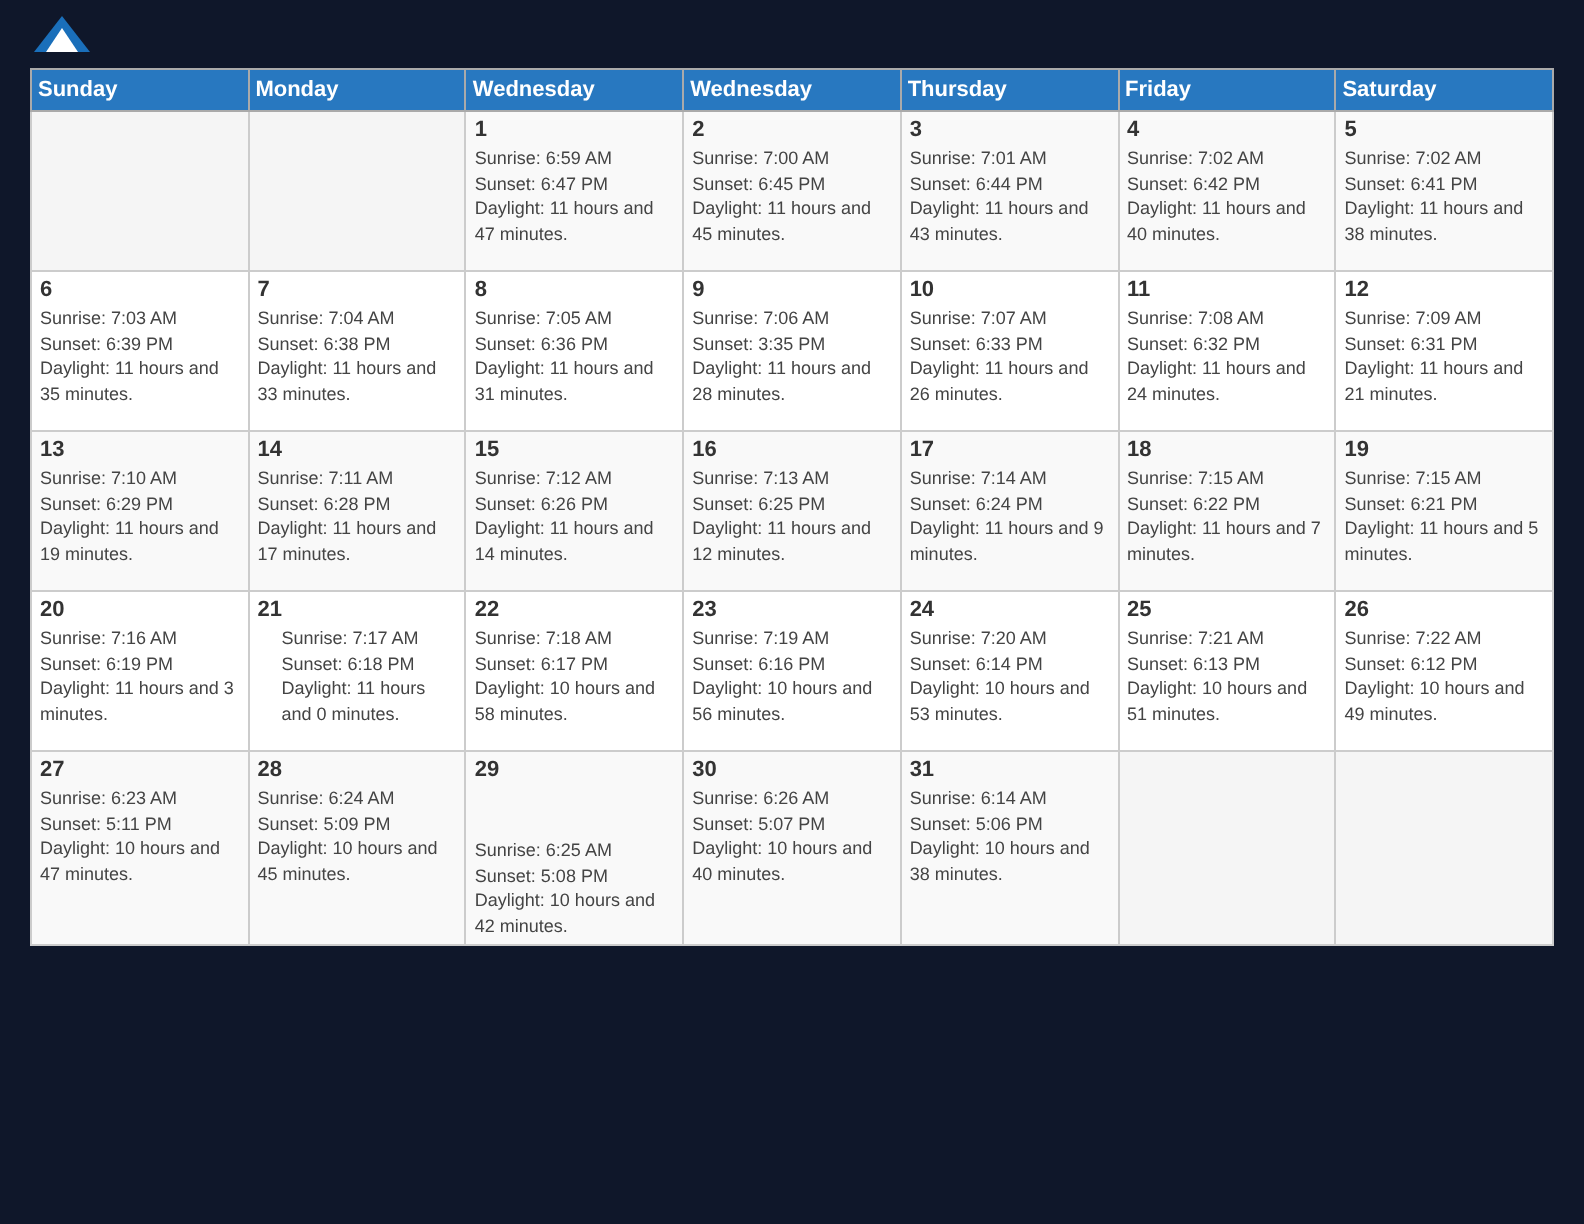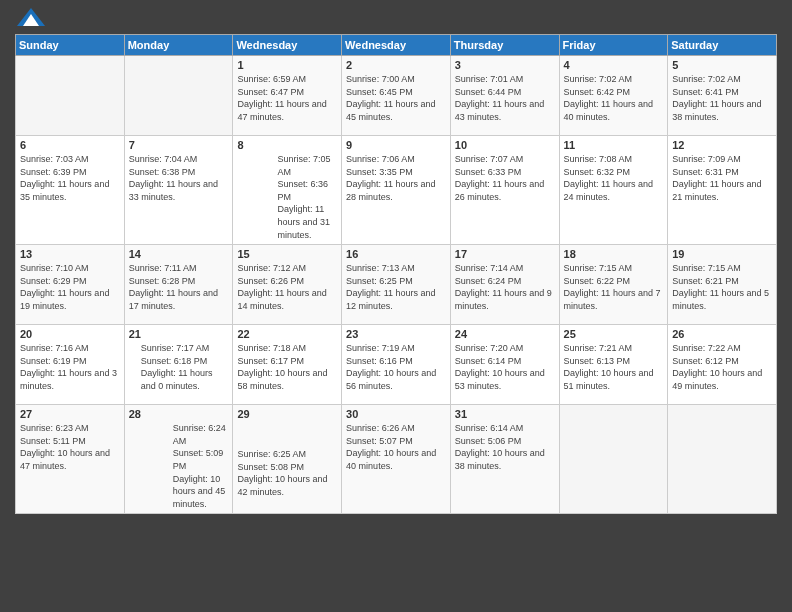--- a/index.html
+++ b/index.html
@@ -7,21 +7,21 @@
       font-family: Arial, sans-serif;
       background: #fff;
       width: 792px;
       height: 612px;
       overflow: hidden;
     }
     .page {
       width: 792px;
       height: 612px;
       padding: 10px 15px;
-      background: #404040;
+      background: #0f172a;
     }
     .header {
       display: flex;
       justify-content: space-between;
       align-items: flex-start;
       margin-bottom: 8px;
     }
     .logo {
       display: flex;
       flex-direction: column;
@@ -156,21 +156,21 @@
 Daylight: 11 hours and 35 minutes.</div>
           </td>
           <td>
             <span class="day-num">7</span>
             <div class="day-info" style="white-space: pre-line;">Sunrise: 7:04 AM
 Sunset: 6:38 PM
 Daylight: 11 hours and 33 minutes.</div>
           </td>
           <td>
             <span class="day-num">8</span>
-            <div class="day-info" style="white-space: pre-line; margin-left: 40px;">Sunrise: 7:05 AM
+            <div class="day-info" style="white-space: pre-line;">Sunrise: 7:05 AM
 Sunset: 6:36 PM
 Daylight: 11 hours and 31 minutes.</div>
           </td>
           <td>
             <span class="day-num">9</span>
             <div class="day-info" style="white-space: pre-line;">Sunrise: 7:06 AM
 Sunset: 3:35 PM
 Daylight: 11 hours and 28 minutes.</div>
           </td>
           <td>
@@ -282,21 +282,21 @@
         </tr>
         <tr>
           <td>
             <span class="day-num">27</span>
             <div class="day-info" style="white-space: pre-line;">Sunrise: 6:23 AM
 Sunset: 5:11 PM
 Daylight: 10 hours and 47 minutes.</div>
           </td>
           <td>
             <span class="day-num">28</span>
-            <div class="day-info" style="white-space: pre-line; margin-left: 44px;">Sunrise: 6:24 AM
+            <div class="day-info" style="white-space: pre-line;">Sunrise: 6:24 AM
 Sunset: 5:09 PM
 Daylight: 10 hours and 45 minutes.</div>
           </td>
           <td>
             <span class="day-num">29</span>
             <div class="day-info" style="white-space: pre-line; margin-top: 28px;">Sunrise: 6:25 AM
 Sunset: 5:08 PM
 Daylight: 10 hours and 42 minutes.</div>
           </td>
           <td>

